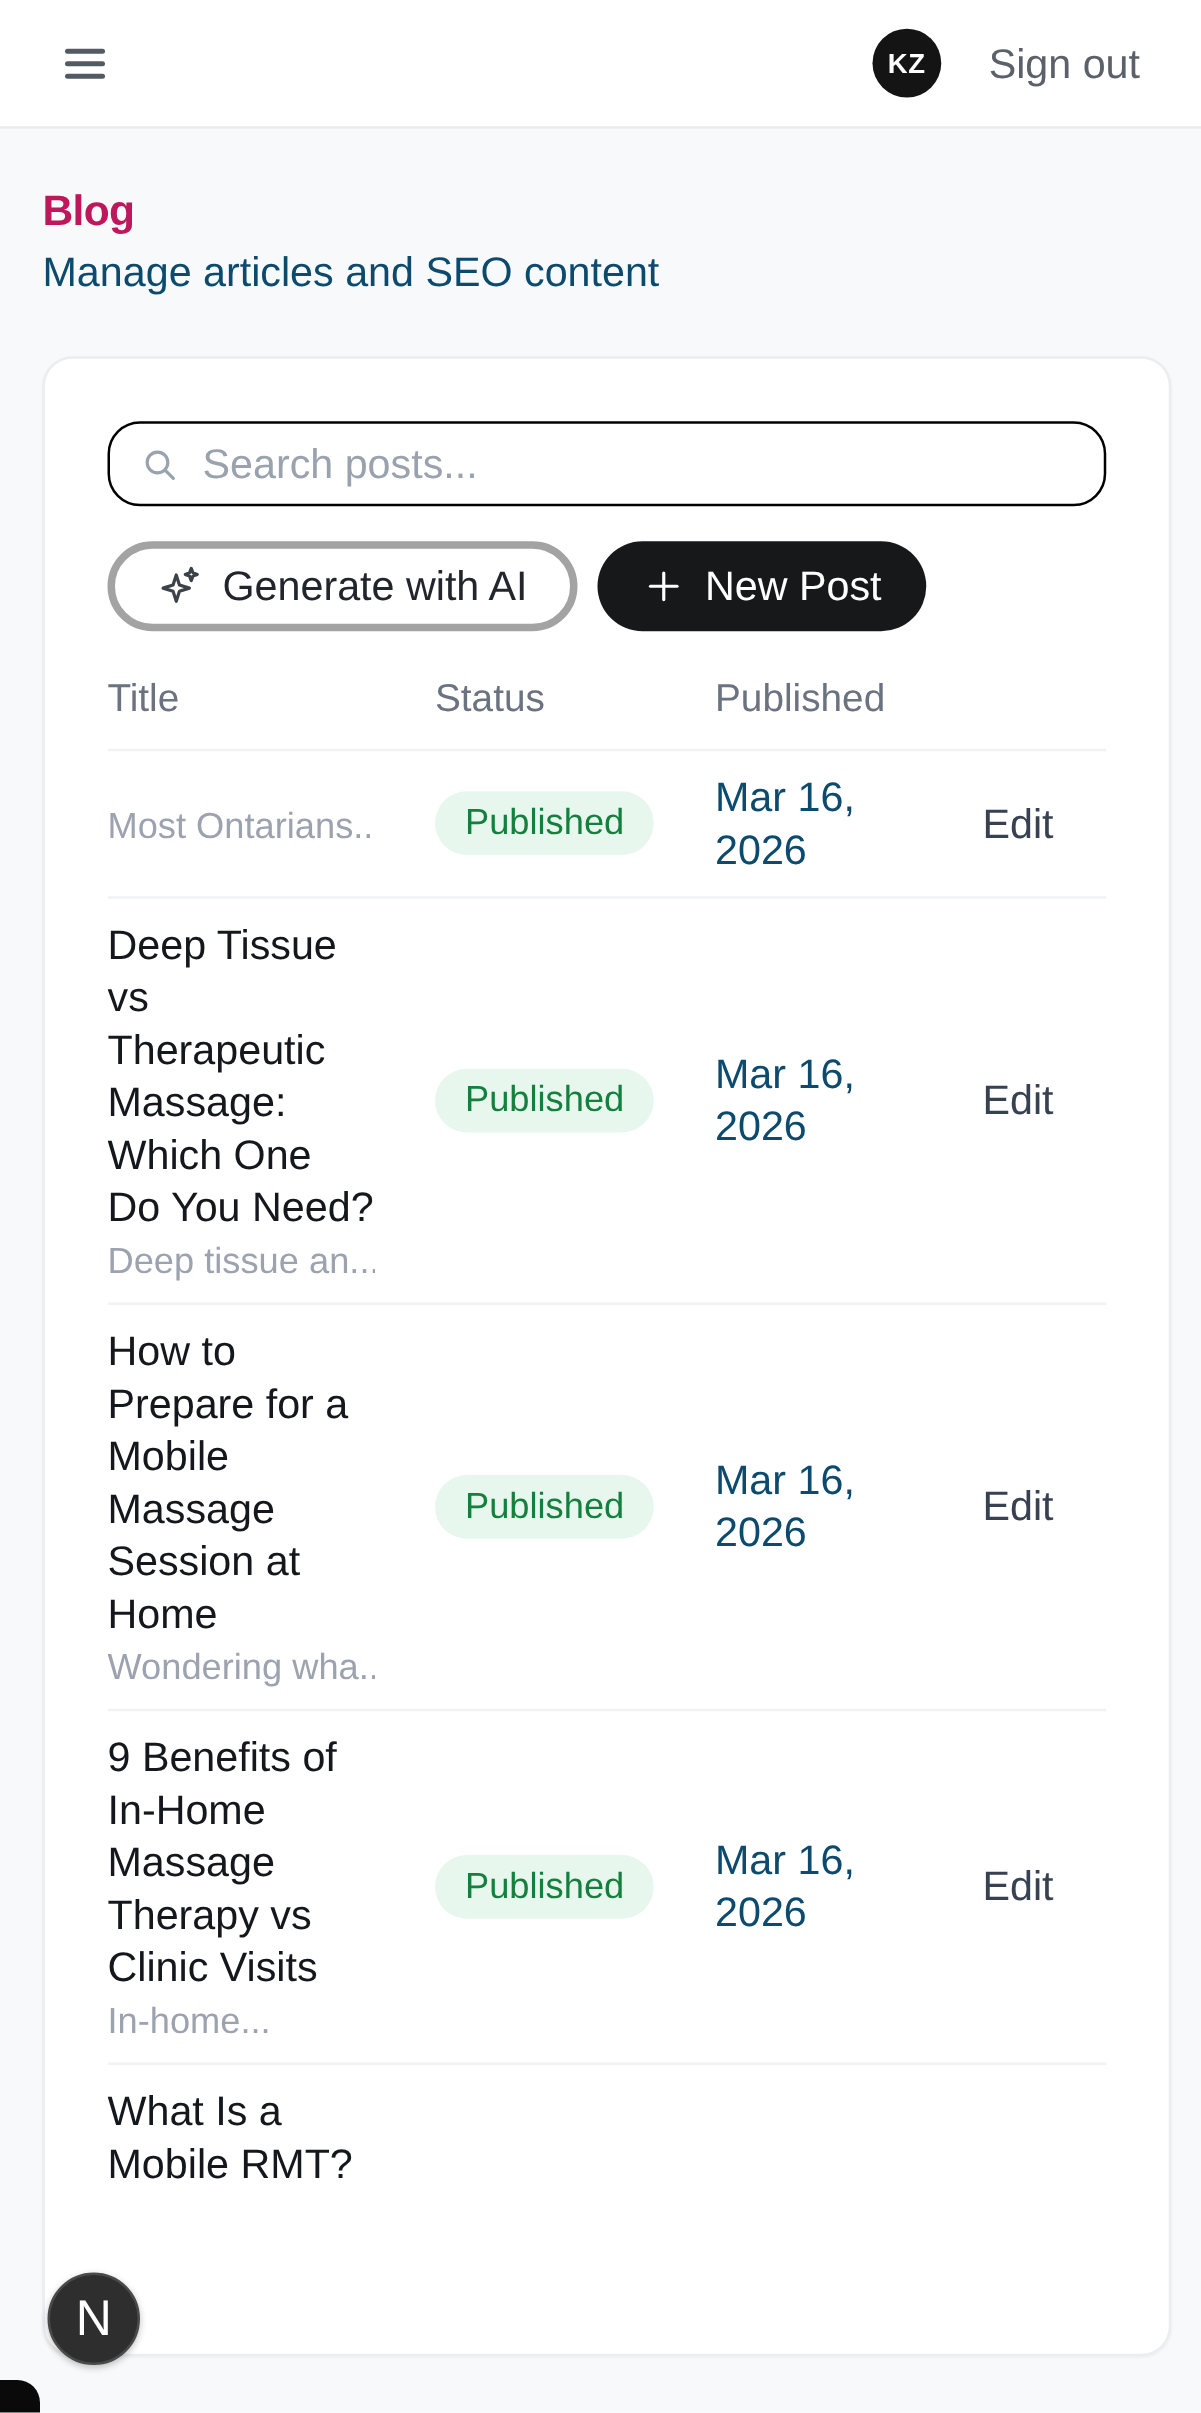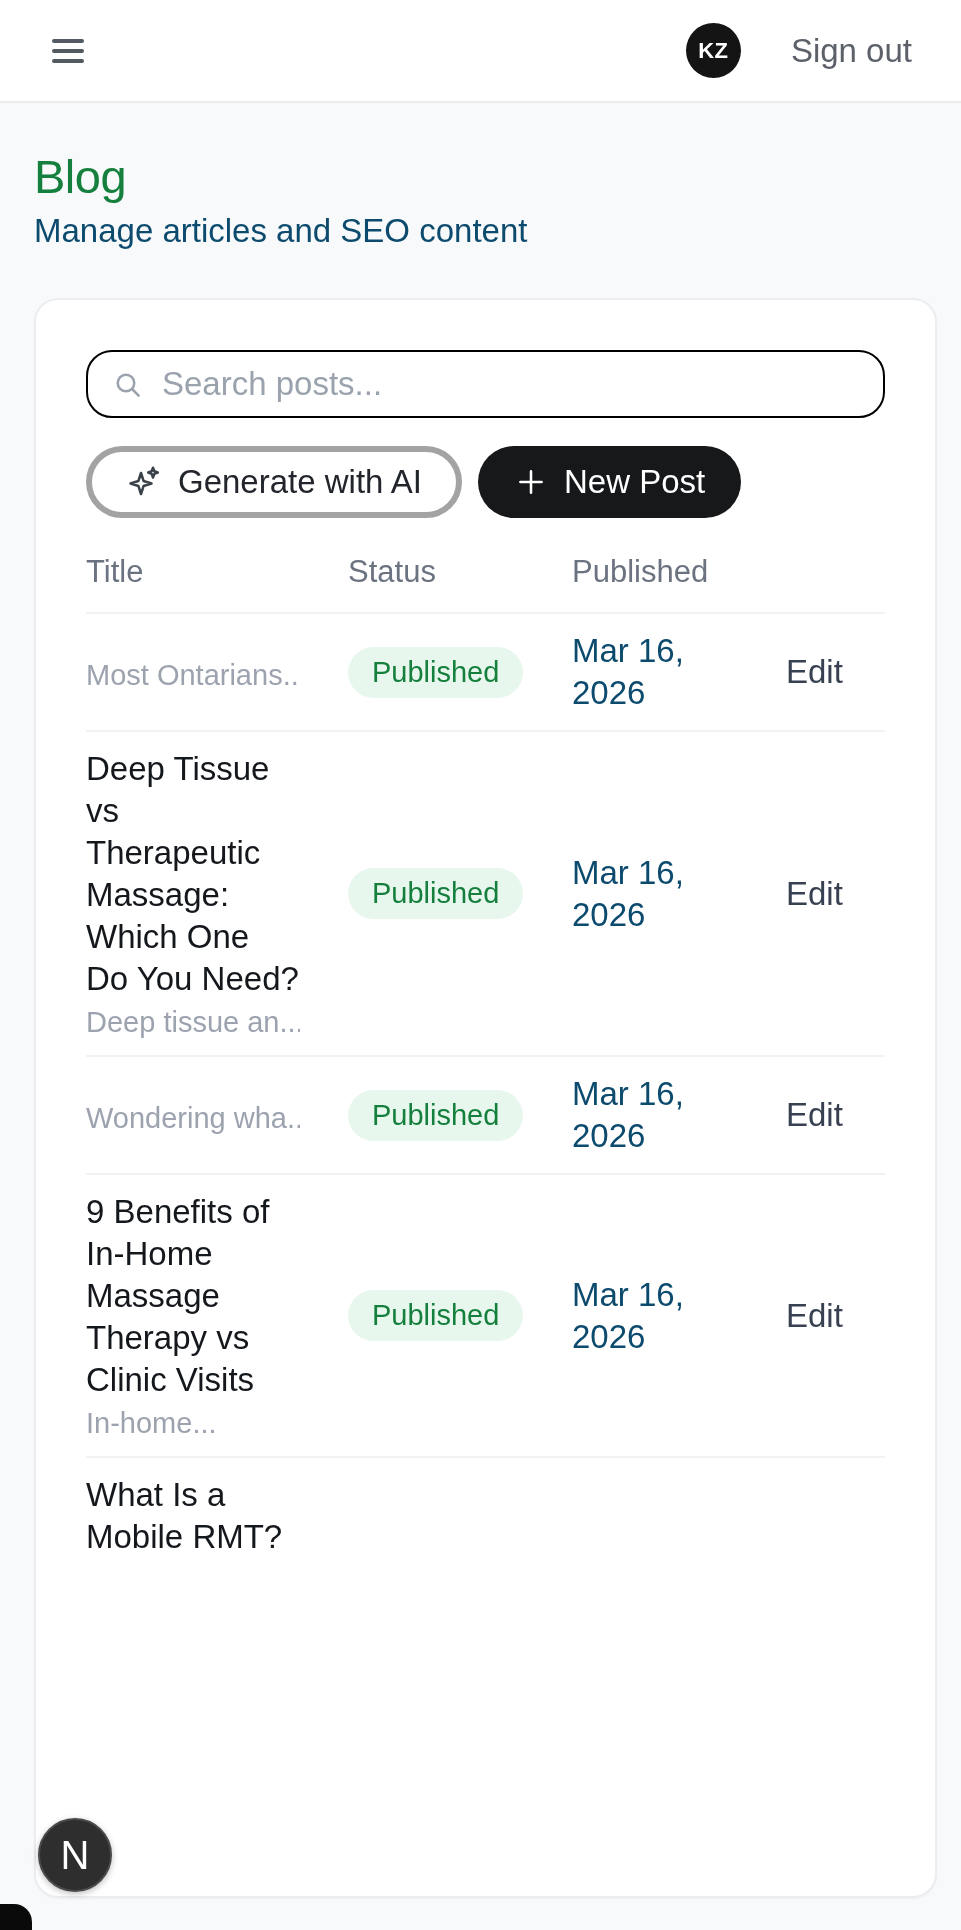--- a/index.html
+++ b/index.html
@@ -13,32 +13,32 @@
 
   
   .topbar {
     height:103px; background:#ffffff; border-bottom:2px solid #ececee;
     display:flex; align-items:center; justify-content:space-between;
     padding:0 49px 0 52px;
   }
   .hamburger { width:32px; display:flex; flex-direction:column; gap:6px;
     background:none; border:none; cursor:pointer; padding:4px 0;}
   .hamburger i { display:block; height:4px; border-radius:2px; background:#545a61; }
-  .topbar-right { display:flex; align-items:center; gap:50px; }
+  .topbar-right { display:flex; align-items:center; gap:38px; }
   .avatar {
     width:55px; height:55px; border-radius:50%; background:#141414;
     color:#ffffff; font-weight:700; font-size:22px; letter-spacing:.5px;
     display:flex; align-items:center; justify-content:center;
   }
   .signout { font-size:33px; color:#5b6069; background:none; border:none; cursor:pointer;
     font-family:inherit; }
 
   
   .main { padding:49px 24px 0 34px; }
-  .page-title { font-size:47px; line-height:1.05; font-weight:400; color:#15803d; letter-spacing:-0.5px; }
+  .page-title { font-size:34px; line-height:1.05; font-weight:700; color:#be185d; letter-spacing:-0.5px; }
   .page-subtitle { margin-top:11px; font-size:33px; color:#0c4a6e; }
 
   
   .card {
     margin-top:48px; background:#ffffff; border:2px solid #ebedf0;
     border-radius:24px; padding:50px 50px 60px 50px;
     box-shadow:0 1px 2px rgba(16,24,40,.04);
     min-height:1600px;
   }
 
@@ -177,20 +177,21 @@
         <div><span class="badge">Published</span></div>
         <div class="cell-date">Mar 16, 2026</div>
         <div class="cell-actions">
           <button class="action-link">Edit</button>
           
         </div>
       </div>
 
       <div class="trow tbody-row">
         <div class="cell-title">
+          <div class="post-title">How to Prepare for a Mobile Massage Session at Home</div>
           <div class="post-excerpt">Wondering wha...</div>
         </div>
         <div><span class="badge">Published</span></div>
         <div class="cell-date">Mar 16, 2026</div>
         <div class="cell-actions">
           <button class="action-link">Edit</button>
           
         </div>
       </div>
 

